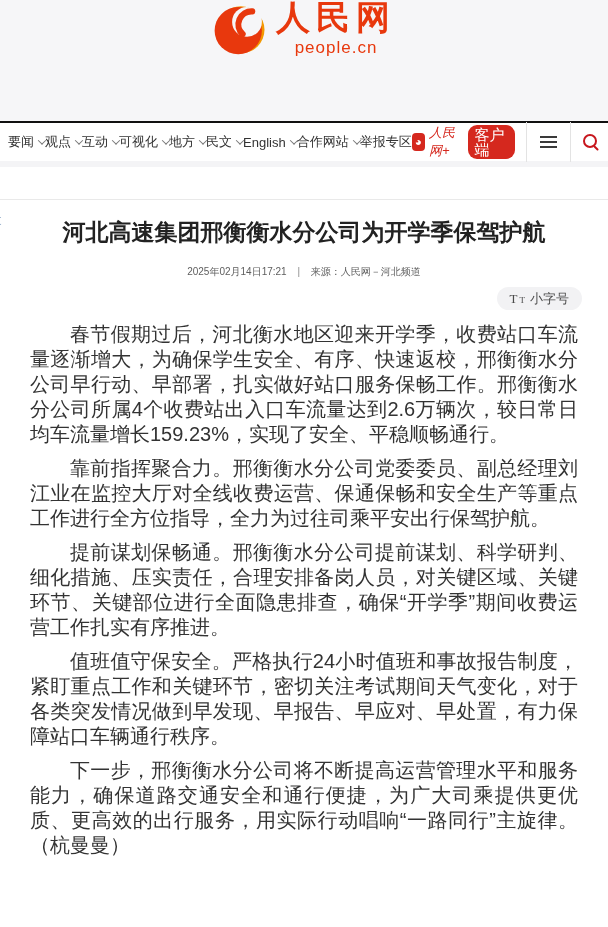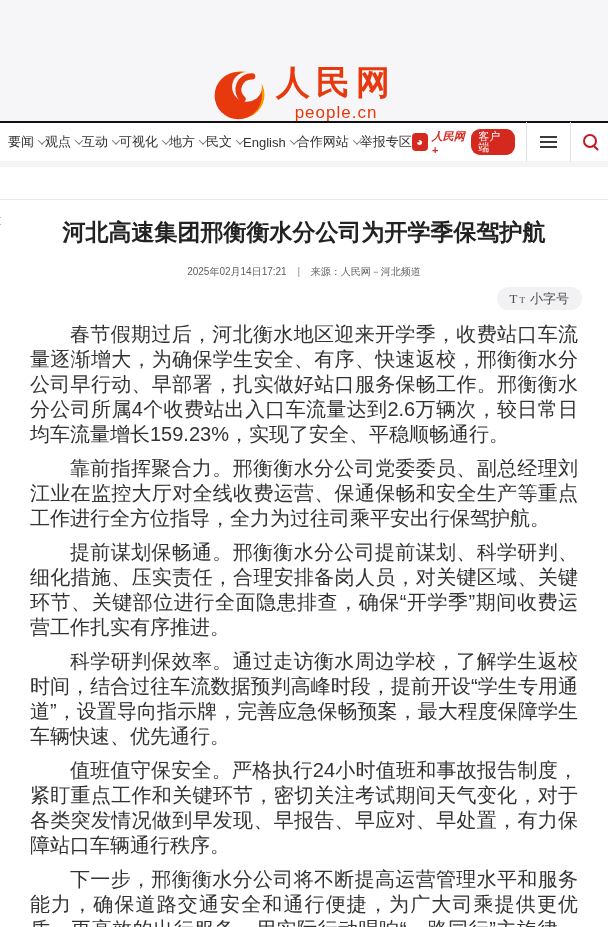--- a/index.html
+++ b/index.html
@@ -6,21 +6,21 @@
   html, body { background: #fff; }
   body {
     font-family: "Liberation Sans", "DejaVu Sans", sans-serif;
     width: 608px;
   }
   .page { width: 608px; height: 927px; overflow: hidden; position: relative; background: #fff; }
 
   
   .site-header {
     height: 121px; background: #f6f6f8;
-    display: flex; align-items: flex-end; justify-content: center;
+    display: flex; align-items: flex-start; justify-content: center;
   }
   .logo { display: flex; align-items: center; gap: 8px; text-decoration: none; cursor: pointer; }
   .logo-swirl { width: 56px; height: 56px; display: block; }
   .logo-textcol { display: flex; flex-direction: column; align-items: center; line-height: 1; }
   .logo-cn { color: #e8380d; font-size: 34px; font-weight: bold; letter-spacing: 6px; font-family: "Liberation Serif", "DejaVu Serif", serif; }
   .logo-en { color: #e8380d; font-size: 17px; font-weight: normal; margin-top: 4px; letter-spacing: 1px; }
 
   
   .main-nav {
     border-top: 2px solid #101010;
@@ -31,23 +31,23 @@
   .nav-item { display: flex; align-items: center; color: #333; text-decoration: none; cursor: pointer; white-space: nowrap; }
   .chev {
     width: 6px; height: 6px; border-right: 1.4px solid #777; border-bottom: 1.4px solid #777;
     transform: rotate(45deg) translate(-1px,-1px); margin-left: 5px; display: inline-block;
   }
   .app-badge { display: flex; align-items: center; gap: 4px; cursor: pointer; }
   .app-badge-icon {
     width: 18px; height: 18px; background: #d5281e; border-radius: 4px;
     color: #fff; font-size: 12px; display: flex; align-items: center; justify-content: center;
   }
-  .app-badge-brand { color: #d5281e; font-size: 11px; font-weight: bold; font-style: italic; }
+  .app-badge-brand { color: #d5281e; font-size: 13px; font-weight: normal; font-style: italic; }
   .app-badge-pill {
-    background: #d5281e; color: #fff; font-size: 11px; border-radius: 9px;
+    background: #d5281e; color: #fff; font-size: 15px; border-radius: 9px;
     padding: 2px 7px; line-height: 1;
   }
   .nav-tools { display: flex; align-items: center; height: 40px; }
   .v-div { width: 1px; height: 40px; background: #e3e3e3; margin: 0 11px; }
   .hamburger { display: flex; flex-direction: column; gap: 3px; cursor: pointer; padding: 4px 2px; }
   .hamburger i { display: block; width: 17px; height: 2px; background: #3a3a3a; }
   .search-btn { position: relative; width: 18px; height: 18px; cursor: pointer; }
   .search-btn::before {
     content: ""; position: absolute; left: 1px; top: 1px; width: 10px; height: 10px;
     border: 2px solid #c7161d; border-radius: 50%;
@@ -183,19 +183,18 @@
         <span class="ft-big">T</span>
           <span class="ft-small">T</span>
         <span>小字号</span>
       </button>
     </div>
 
     <div class="body-text">
       <p>春节假期过后，河北衡水地区迎来开学季，收费站口车流量逐渐增大，为确保学生安全、有序、快速返校，邢衡衡水分公司早行动、早部署，扎实做好站口服务保畅工作。邢衡衡水分公司所属4个收费站出入口车流量达到2.6万辆次，较日常日均车流量增长159.23%，实现了安全、平稳顺畅通行。</p>
       <p>靠前指挥聚合力。邢衡衡水分公司党委委员、副总经理刘江业在监控大厅对全线收费运营、保通保畅和安全生产等重点工作进行全方位指导，全力为过往司乘平安出行保驾护航。</p>
       <p>提前谋划保畅通。邢衡衡水分公司提前谋划、科学研判、细化措施、压实责任，合理安排备岗人员，对关键区域、关键环节、关键部位进行全面隐患排查，确保“开学季”期间收费运营工作扎实有序推进。</p>
-      <p>科学研判保效率。通过走访衡水周边学校，了解学生返校时间，结合过往车流数据预判高峰时段，提前开设“学生专用通道”，设置导向指示牌，完善应急保畅预案，最大程度保障学生车辆快速、优先通行。</p>
       <p>值班值守保安全。严格执行24小时值班和事故报告制度，紧盯重点工作和关键环节，密切关注考试期间天气变化，对于各类突发情况做到早发现、早报告、早应对、早处置，有力保障站口车辆通行秩序。</p>
       <p>下一步，邢衡衡水分公司将不断提高运营管理水平和服务能力，确保道路交通安全和通行便捷，为广大司乘提供更优质、更高效的出行服务，用实际行动唱响“一路同行”主旋律。（杭曼曼）</p>
     </div>
   </main>
 
 </div>
 
 </body></html>

